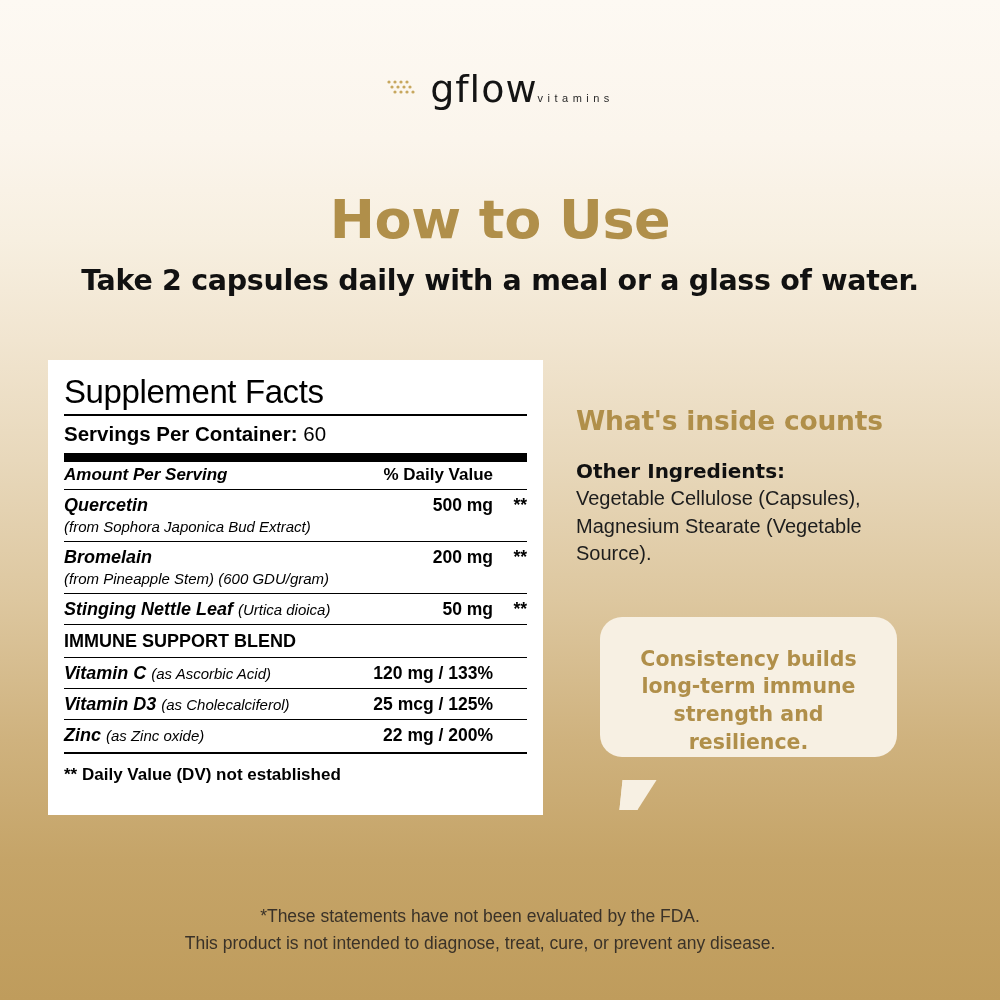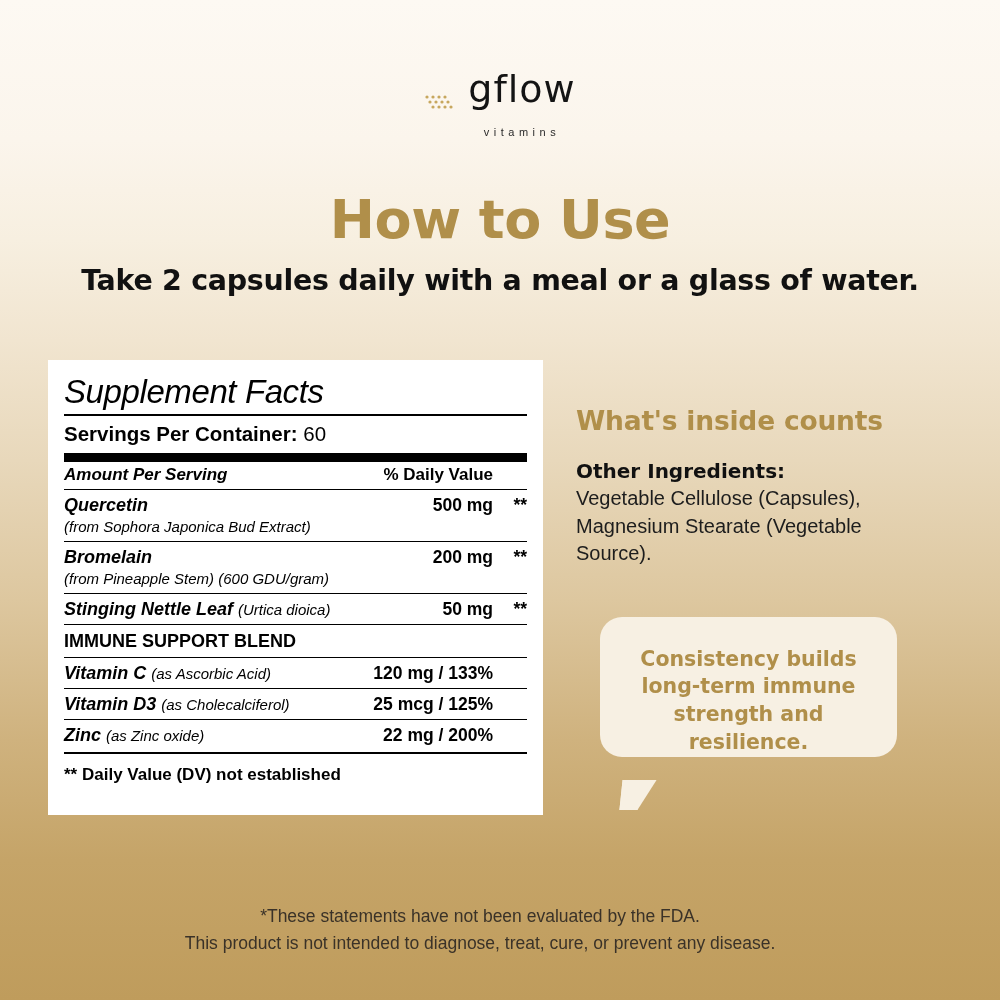--- a/index.html
+++ b/index.html
@@ -35,21 +35,21 @@
     justify-content: center;
   }
   .logo-dots {
     width: 34px;
     height: 26px;
     margin-right: 10px;
     display: block;
   }
   .logo-text-block {
     display: flex;
-    flex-direction: column;
+    flex-direction: row;
     align-items: center;
   }
   .logo-main {
     font-size: 38px;
     letter-spacing: 1px;
     color: #141414;
     line-height: 1;
     font-weight: 400;
     font-family: "DejaVu Sans", sans-serif;
   }
@@ -100,21 +100,20 @@
     font-family: "Liberation Sans", sans-serif;
   }
   .facts-title {
     font-size: 33px;
     font-weight: normal;
     color: #000;
     letter-spacing: -0.4px;
     line-height: 1.1;
     margin: 2px 0 4px 0;
     font-family: "Liberation Sans", sans-serif;
-    font-style: italic;
   }
   .rule-med  { border-top: 2px solid #000; margin: 4px 0; }
   .rule-thick{ border-top: 9px solid #000; margin: 6px 0 0 0; }
   .rule-hair { border-top: 1px solid #000; margin: 2px 0; }
 
   .serving-line {
     font-size: 20.5px;
     color: #000;
     line-height: 1.32;
   }

